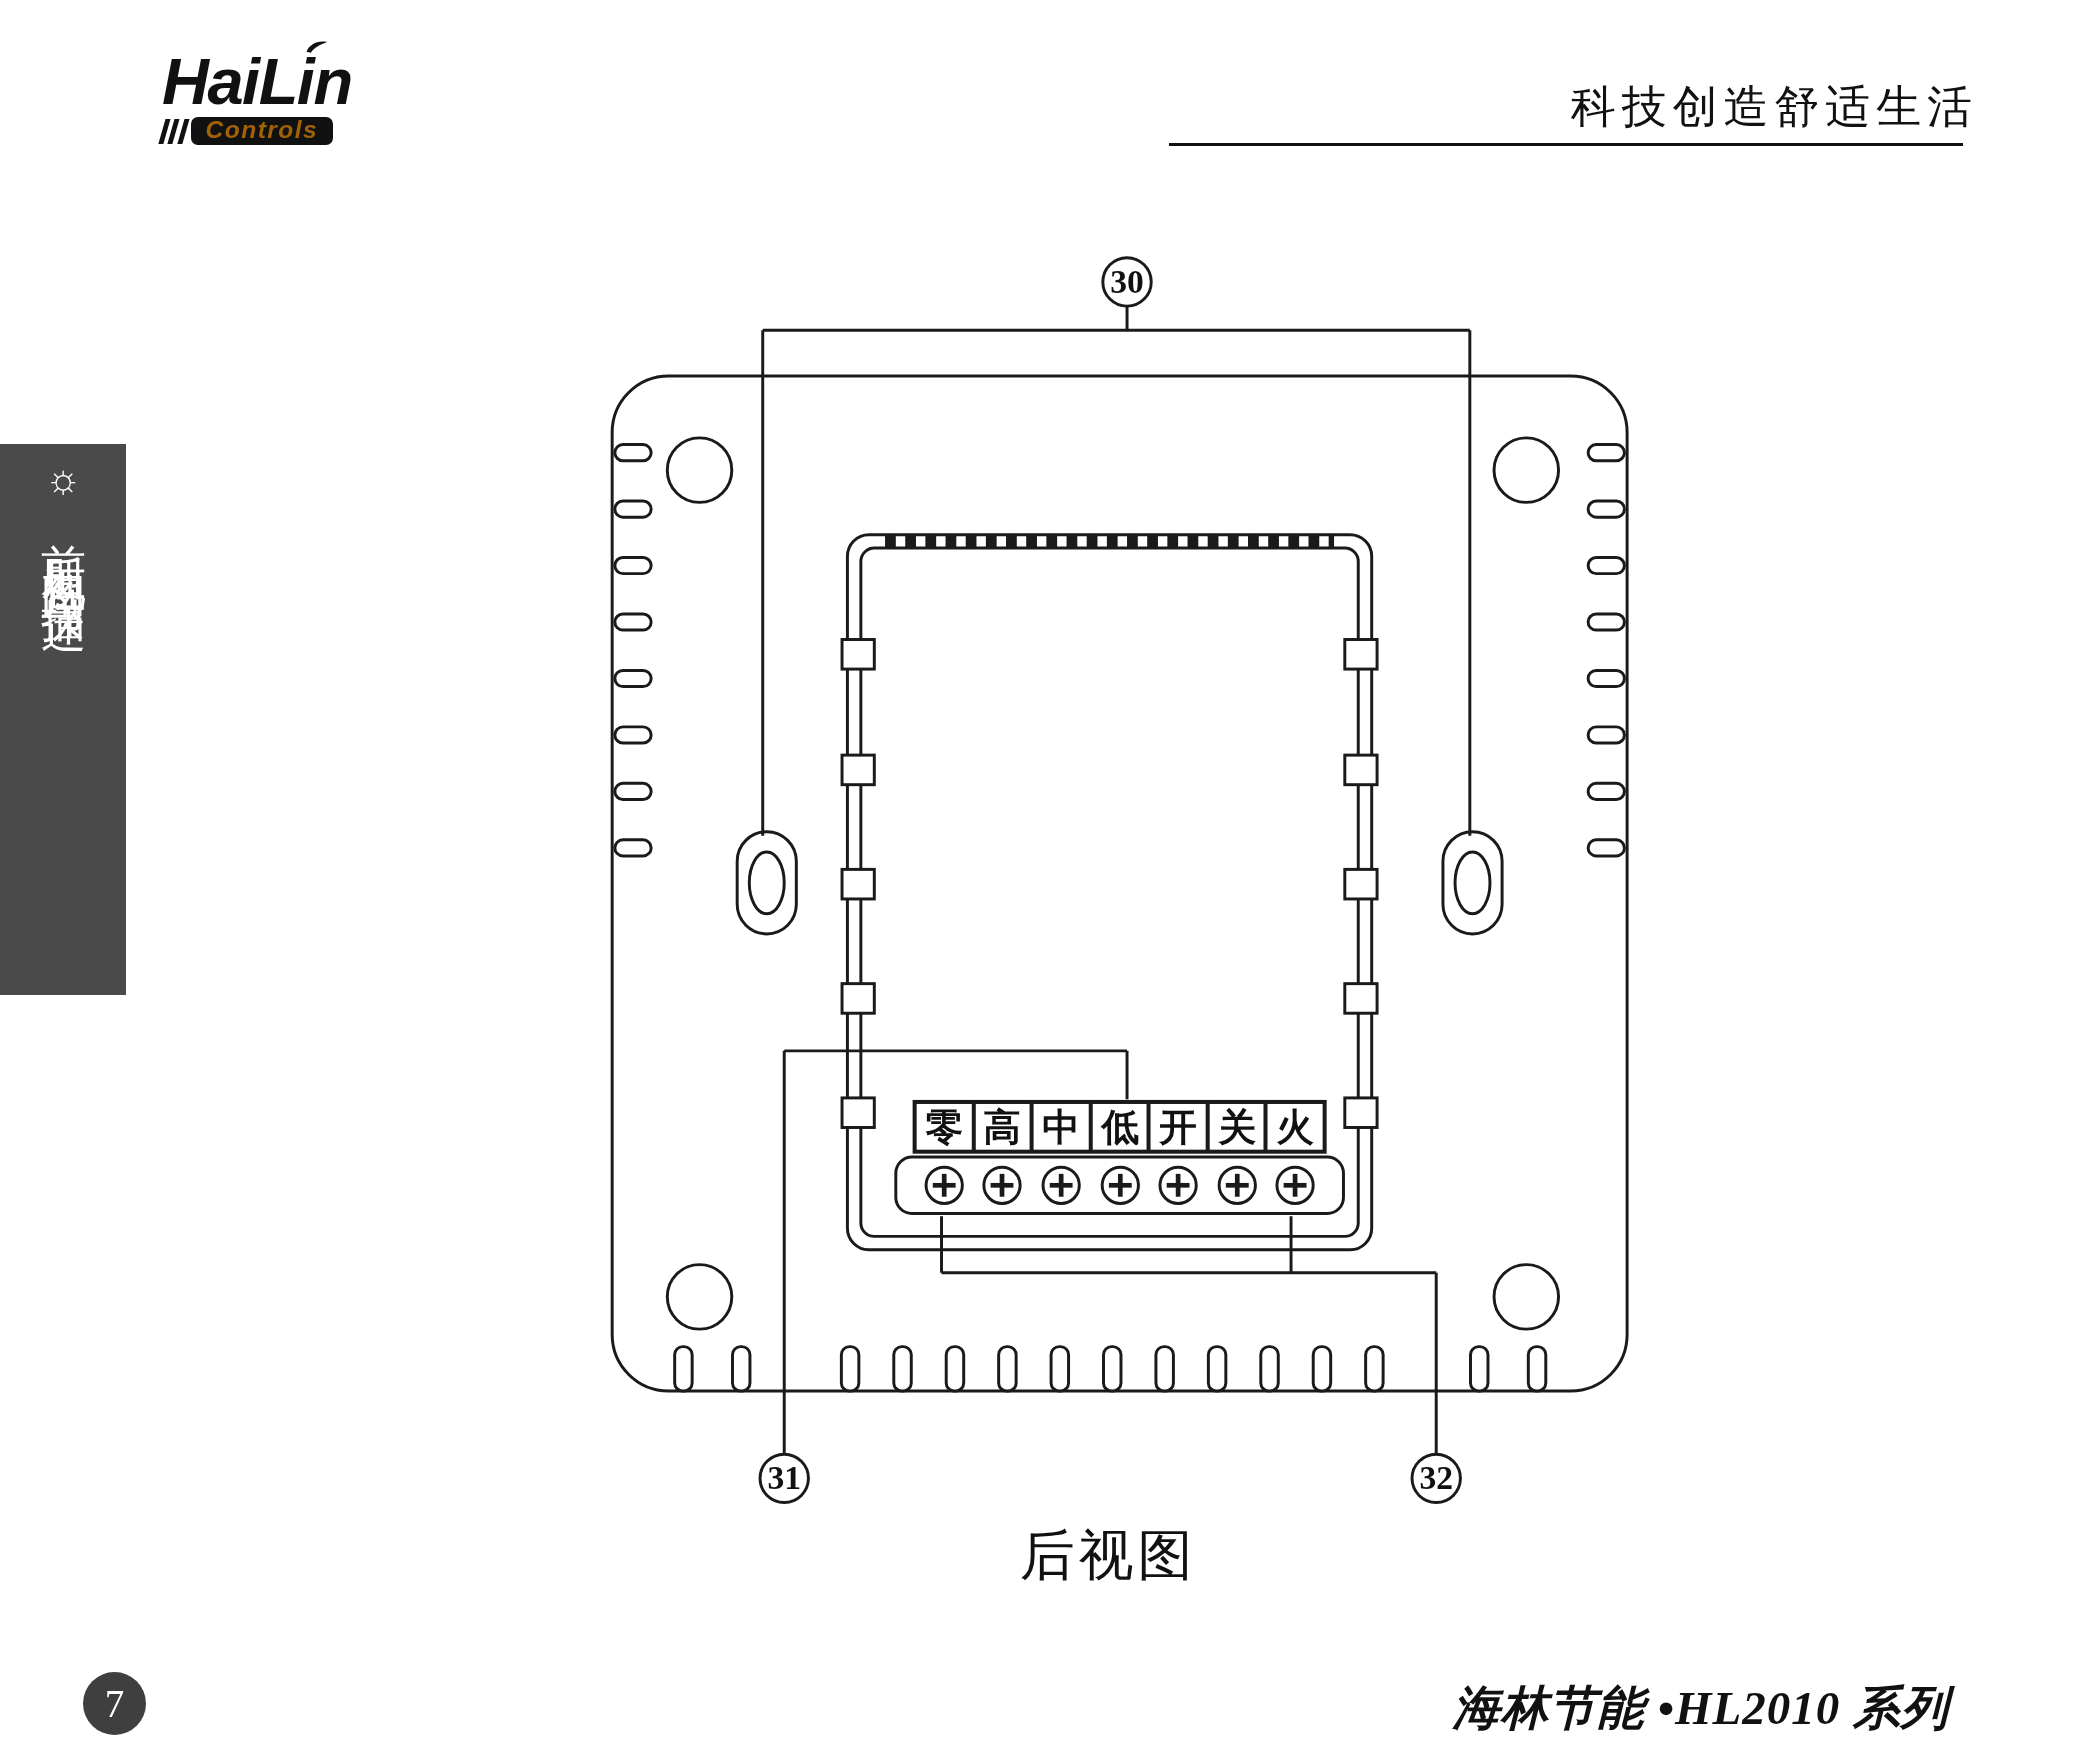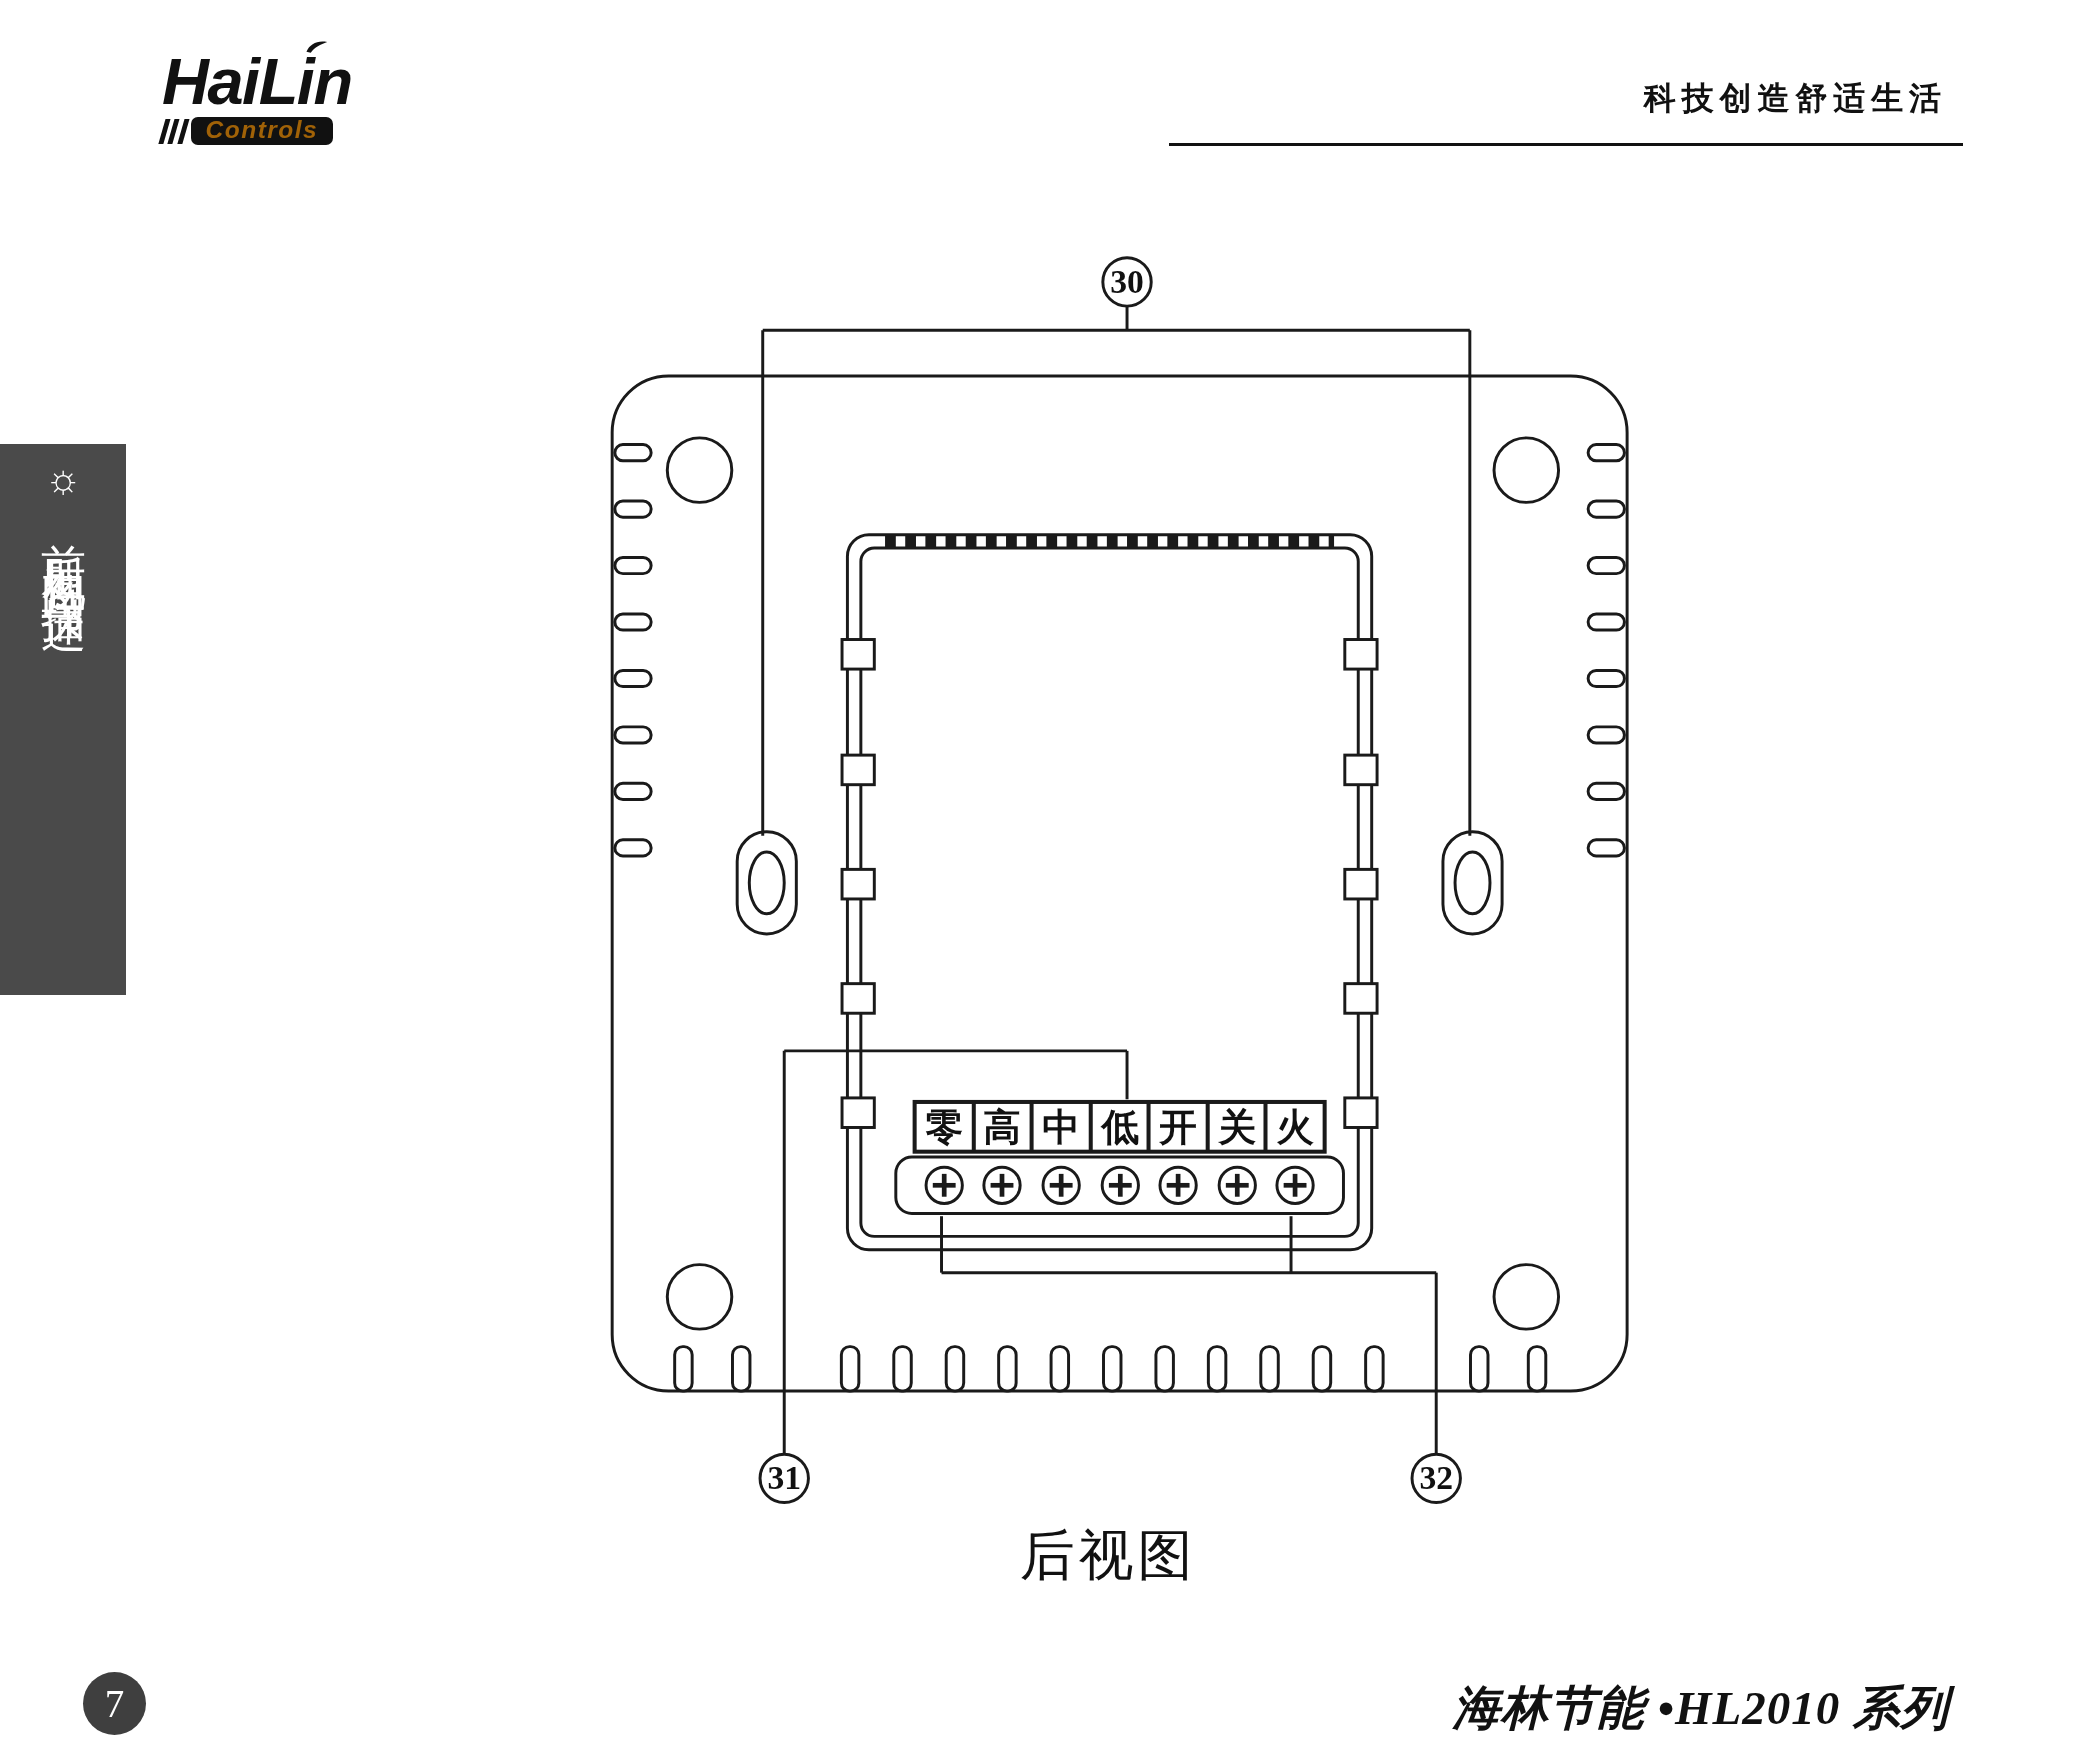--- a/index.html
+++ b/index.html
@@ -15,21 +15,21 @@
 
   
   .logo{position:absolute;left:162px;top:49px;width:225px;}
   .logo-brand{font-size:65px;font-weight:800;font-style:italic;letter-spacing:-1.5px;line-height:1;}
   .logo-leaf{position:absolute;left:143px;top:-8.8px;}
   .logo-row{display:flex;align-items:center;margin-top:2.9px;height:28px;}
   .logo-bars{display:flex;gap:3.9px;margin-right:4.9px;}
   .logo-bar{width:5.4px;height:24.5px;background:var(--ink);transform:skewX(-16deg);}
   .logo-ctrl{background:var(--ink);color:#a16207;font-style:italic;font-weight:700;
              font-size:24.5px;letter-spacing:1.5px;border-radius:6.9px;padding:1px 14.7px 2.9px 14.7px;line-height:1;}
-  .slogan{position:absolute;top:77px;right:130px;font-size:32px;font-weight:700;letter-spacing:5.9px;}
+  .slogan{position:absolute;top:77px;right:99px;font-size:45px;font-weight:400;letter-spacing:5.9px;}
   .header-rule{position:absolute;top:143px;left:1169px;width:794px;height:2.5px;background:var(--ink);}
 
   
   .side-tab{position:absolute;left:0;top:444px;width:126px;height:551px;background:var(--sidebar-bg);
             display:flex;flex-direction:column;align-items:center;padding-top:13.7px;}
   .side-icon{color:#fff;font-size:40px;line-height:1;}
   .side-label{margin-top:10.8px;color:#fff;font-size:45px;letter-spacing:10.8px;
               writing-mode:vertical-rl;text-orientation:upright;
               font-family:"Liberation Serif",serif;line-height:1;}
 

